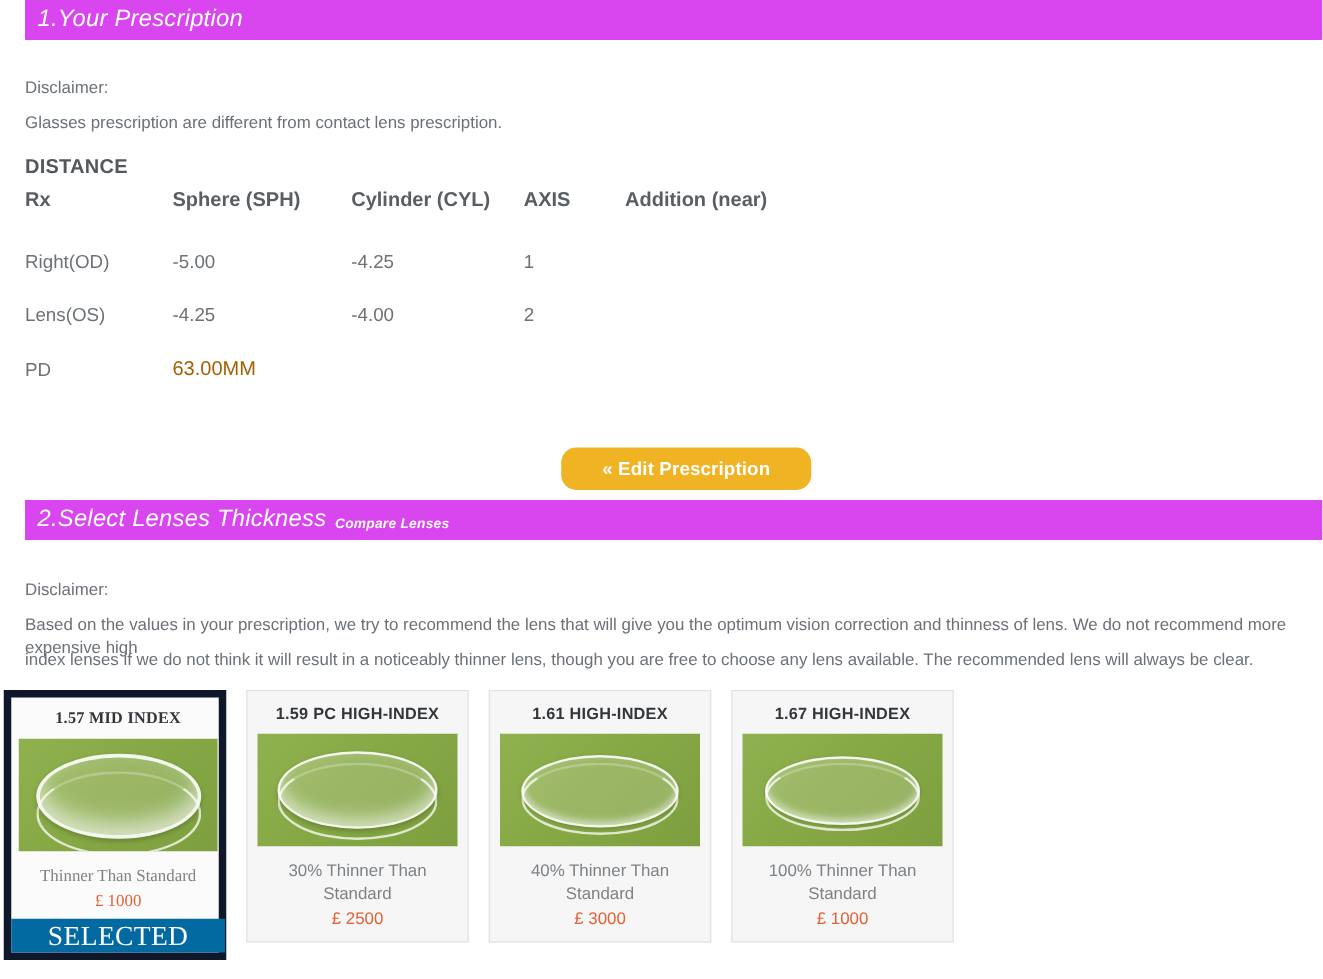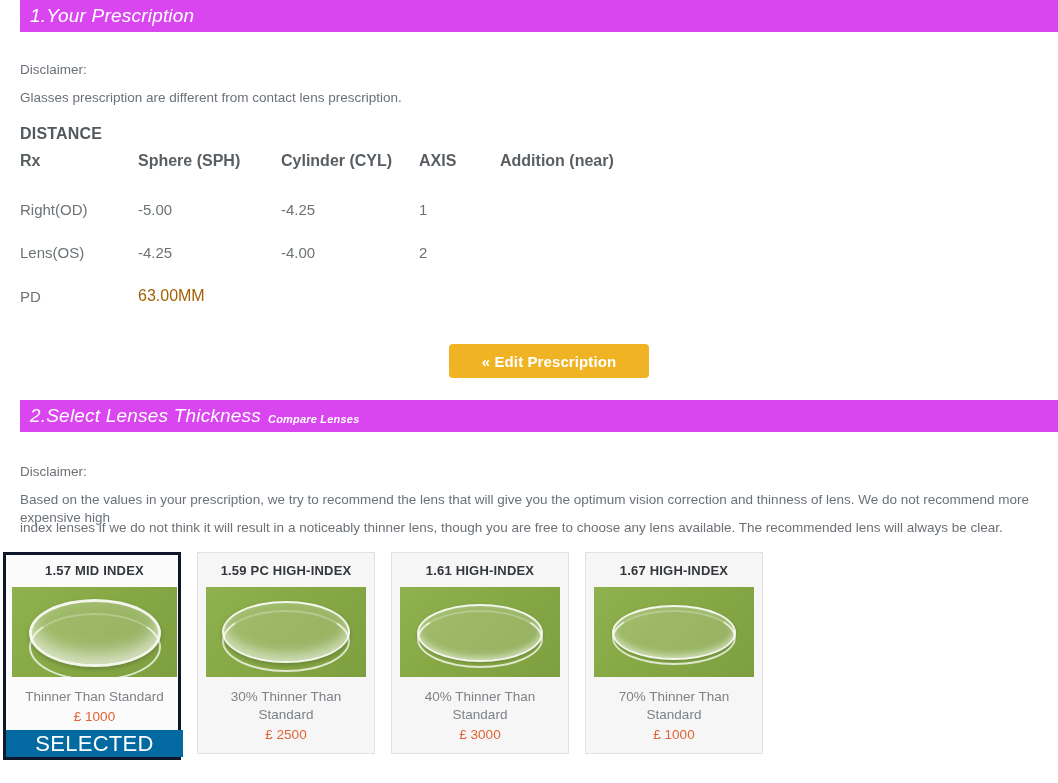--- a/index.html
+++ b/index.html
@@ -85,25 +85,25 @@
   .rx-table tr.last td { padding-bottom: 0; }
   .rx-table .c0 { width: 118px; }
   .rx-table .c1 { width: 143px; }
   .rx-table .c2 { width: 138px; }
   .rx-table .c3 { width: 81px; }
   .rx-table td.pd-val { font-size: 16px; color: #a16207; }
 
   
   .edit-btn {
     position: absolute;
-    left: 449px; top: 344px;
+    left: 449px; top: 358px;
     width: 200px; height: 34px;
     background: #f0b323;
     border: none;
-    border-radius: 4px;
+    border-radius: 12px;
     color: #ffffff;
     font-family: "Liberation Sans", sans-serif;
     font-size: 15px;
     font-weight: bold;
     cursor: pointer;
     letter-spacing: .1px;
   }
 
   
   .cards {
@@ -117,22 +117,23 @@
     position: relative;
     width: 178px;
     margin-right: 16px;
     background: #f6f6f6;
     border: 1px solid #e2e2e2;
     padding: 10px 8px 0 8px;
     cursor: pointer;
   }
   .card.selected {
     background: #fbfbfb;
-    border: 3px solid #0f172a;
+    border: 6px solid #0f172a;
     padding: 8px 1px 0 6px;
+    font-family: Liberation Serif, serif;
   }
   .card-title {
     text-align: center;
     font-size: 13px;
     font-weight: bold;
     color: #33373b;
     letter-spacing: .2px;
     margin-bottom: 9px;
     white-space: nowrap;
   }
@@ -294,19 +295,19 @@
       <div class="card-desc">40% Thinner Than Standard</div>
       <div class="card-price">£ 3000</div>
     </div>
 
     <div class="card">
       <div class="card-title">1.67 HIGH-INDEX</div>
       <div class="lens-img">
         <div class="lens-rim t-167"></div>
         <div class="lens t-167"></div>
       </div>
-      <div class="card-desc">70% Thinner Than Standard</div>
+      <div class="card-desc">100% Thinner Than Standard</div>
       <div class="card-price">£ 1000</div>
     </div>
 
   </div>
 
 </div>
 
 </body></html>

